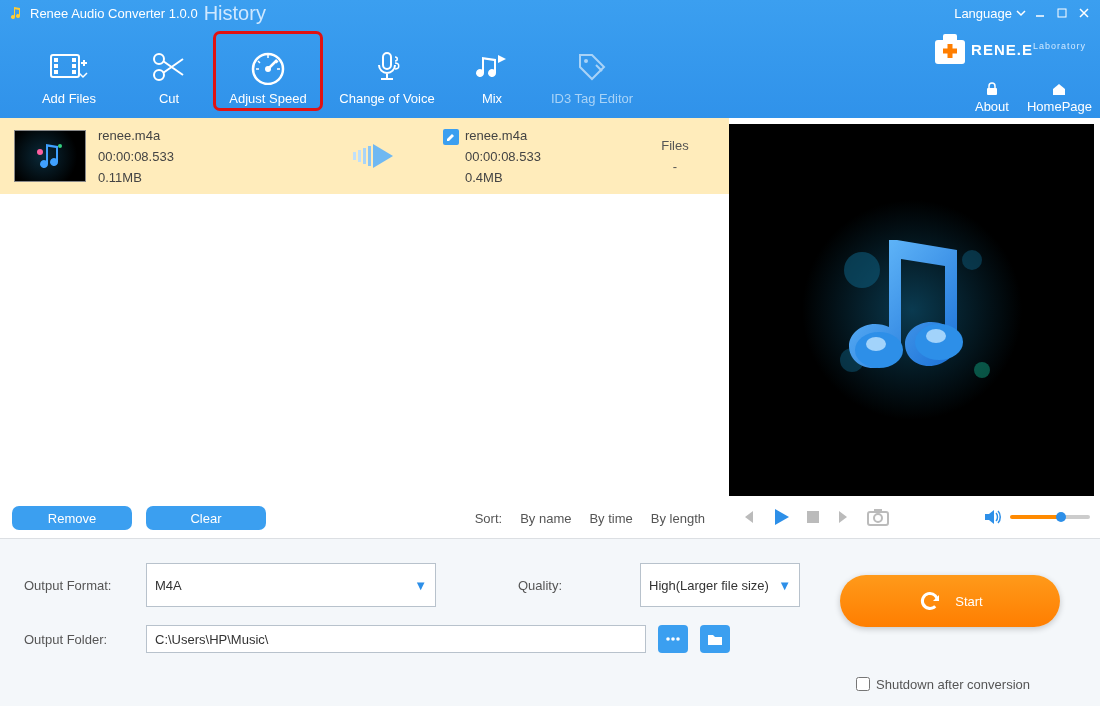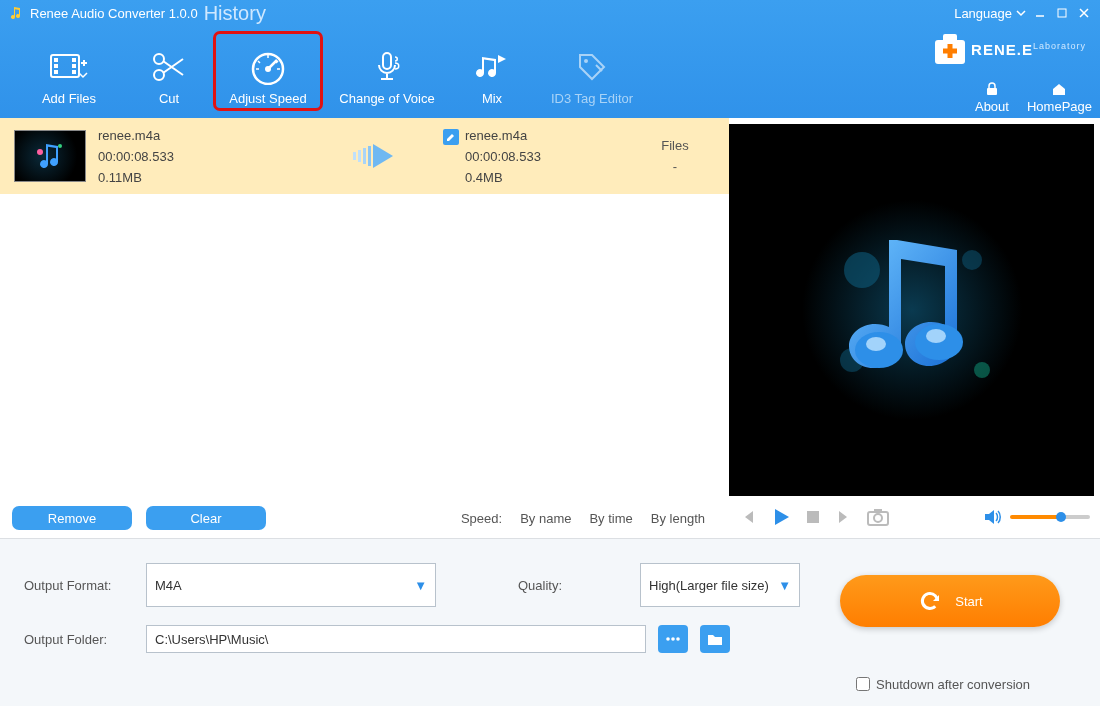--- a/index.html
+++ b/index.html
@@ -233,21 +233,21 @@
       <div class="statuscol">
         <div>Files</div>
         <div style="margin-top:6px">-</div>
       </div>
     </div>
 
     <div class="bottombar">
       <button class="pillbtn">Remove</button>
       <button class="pillbtn">Clear</button>
       <div class="sortarea">
-        <span>Speed:</span>
+        <span>Sort:</span>
         <span>By name</span>
         <span>By time</span>
         <span>By length</span>
       </div>
     </div>
   </div>
 
   <div class="preview">
     <div class="player">
       <svg class="note-svg" viewBox="0 0 220 220">

